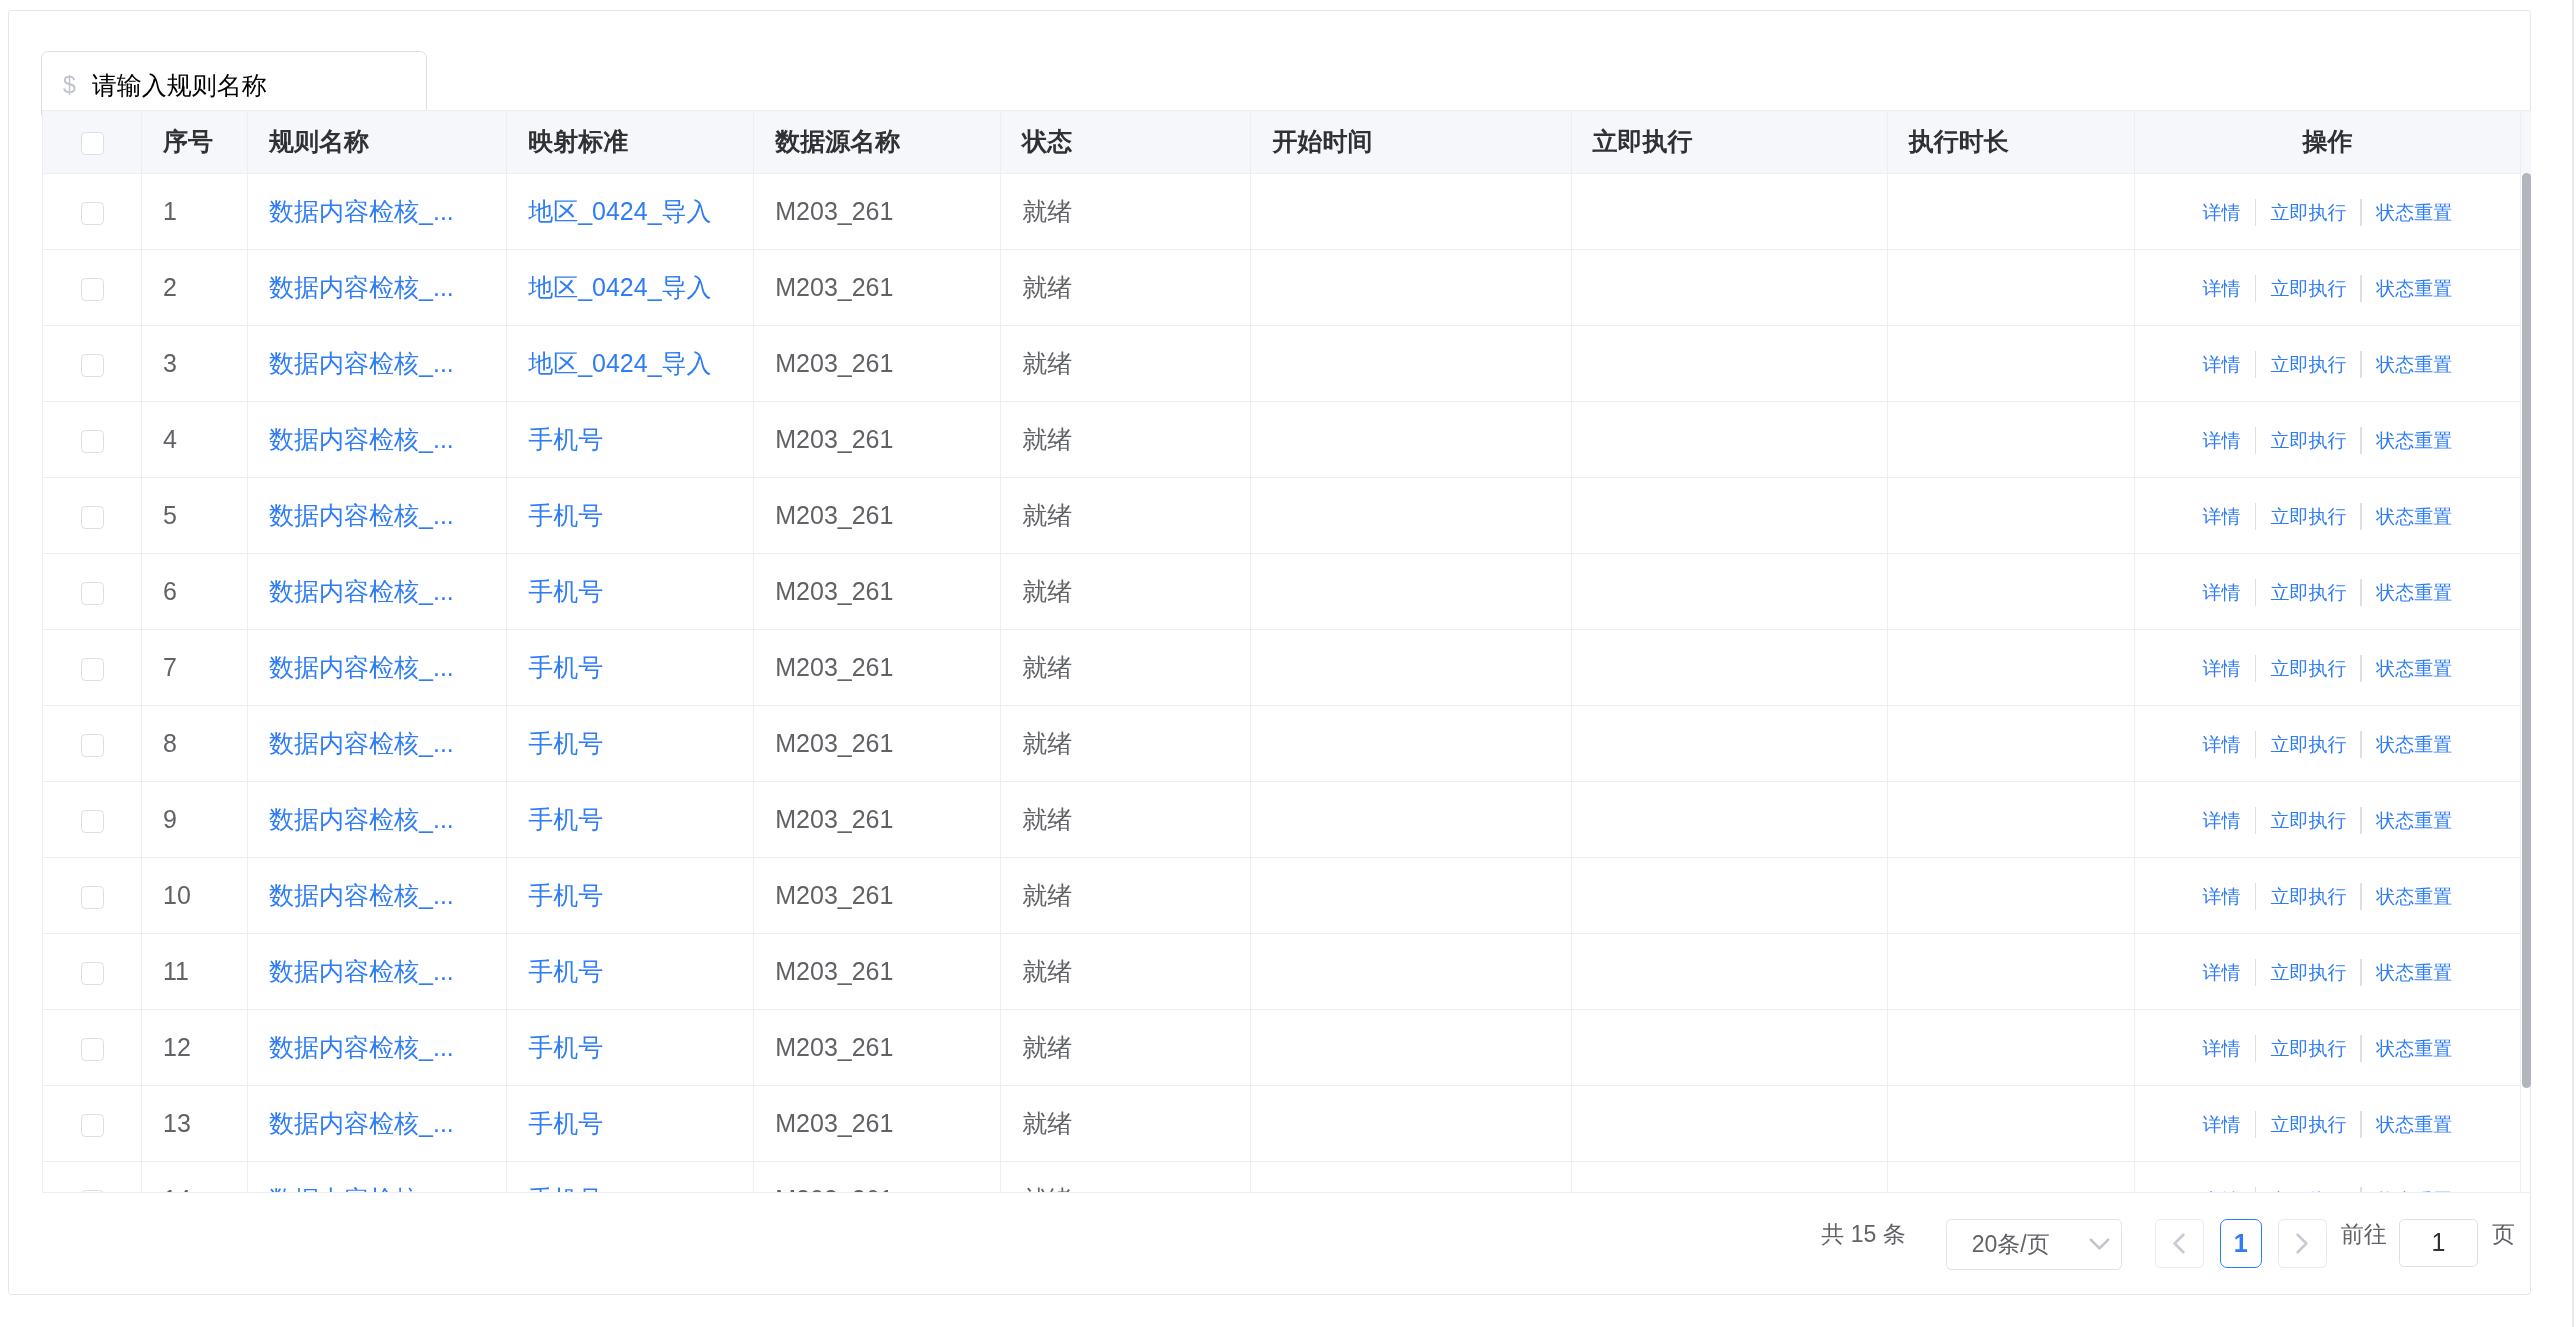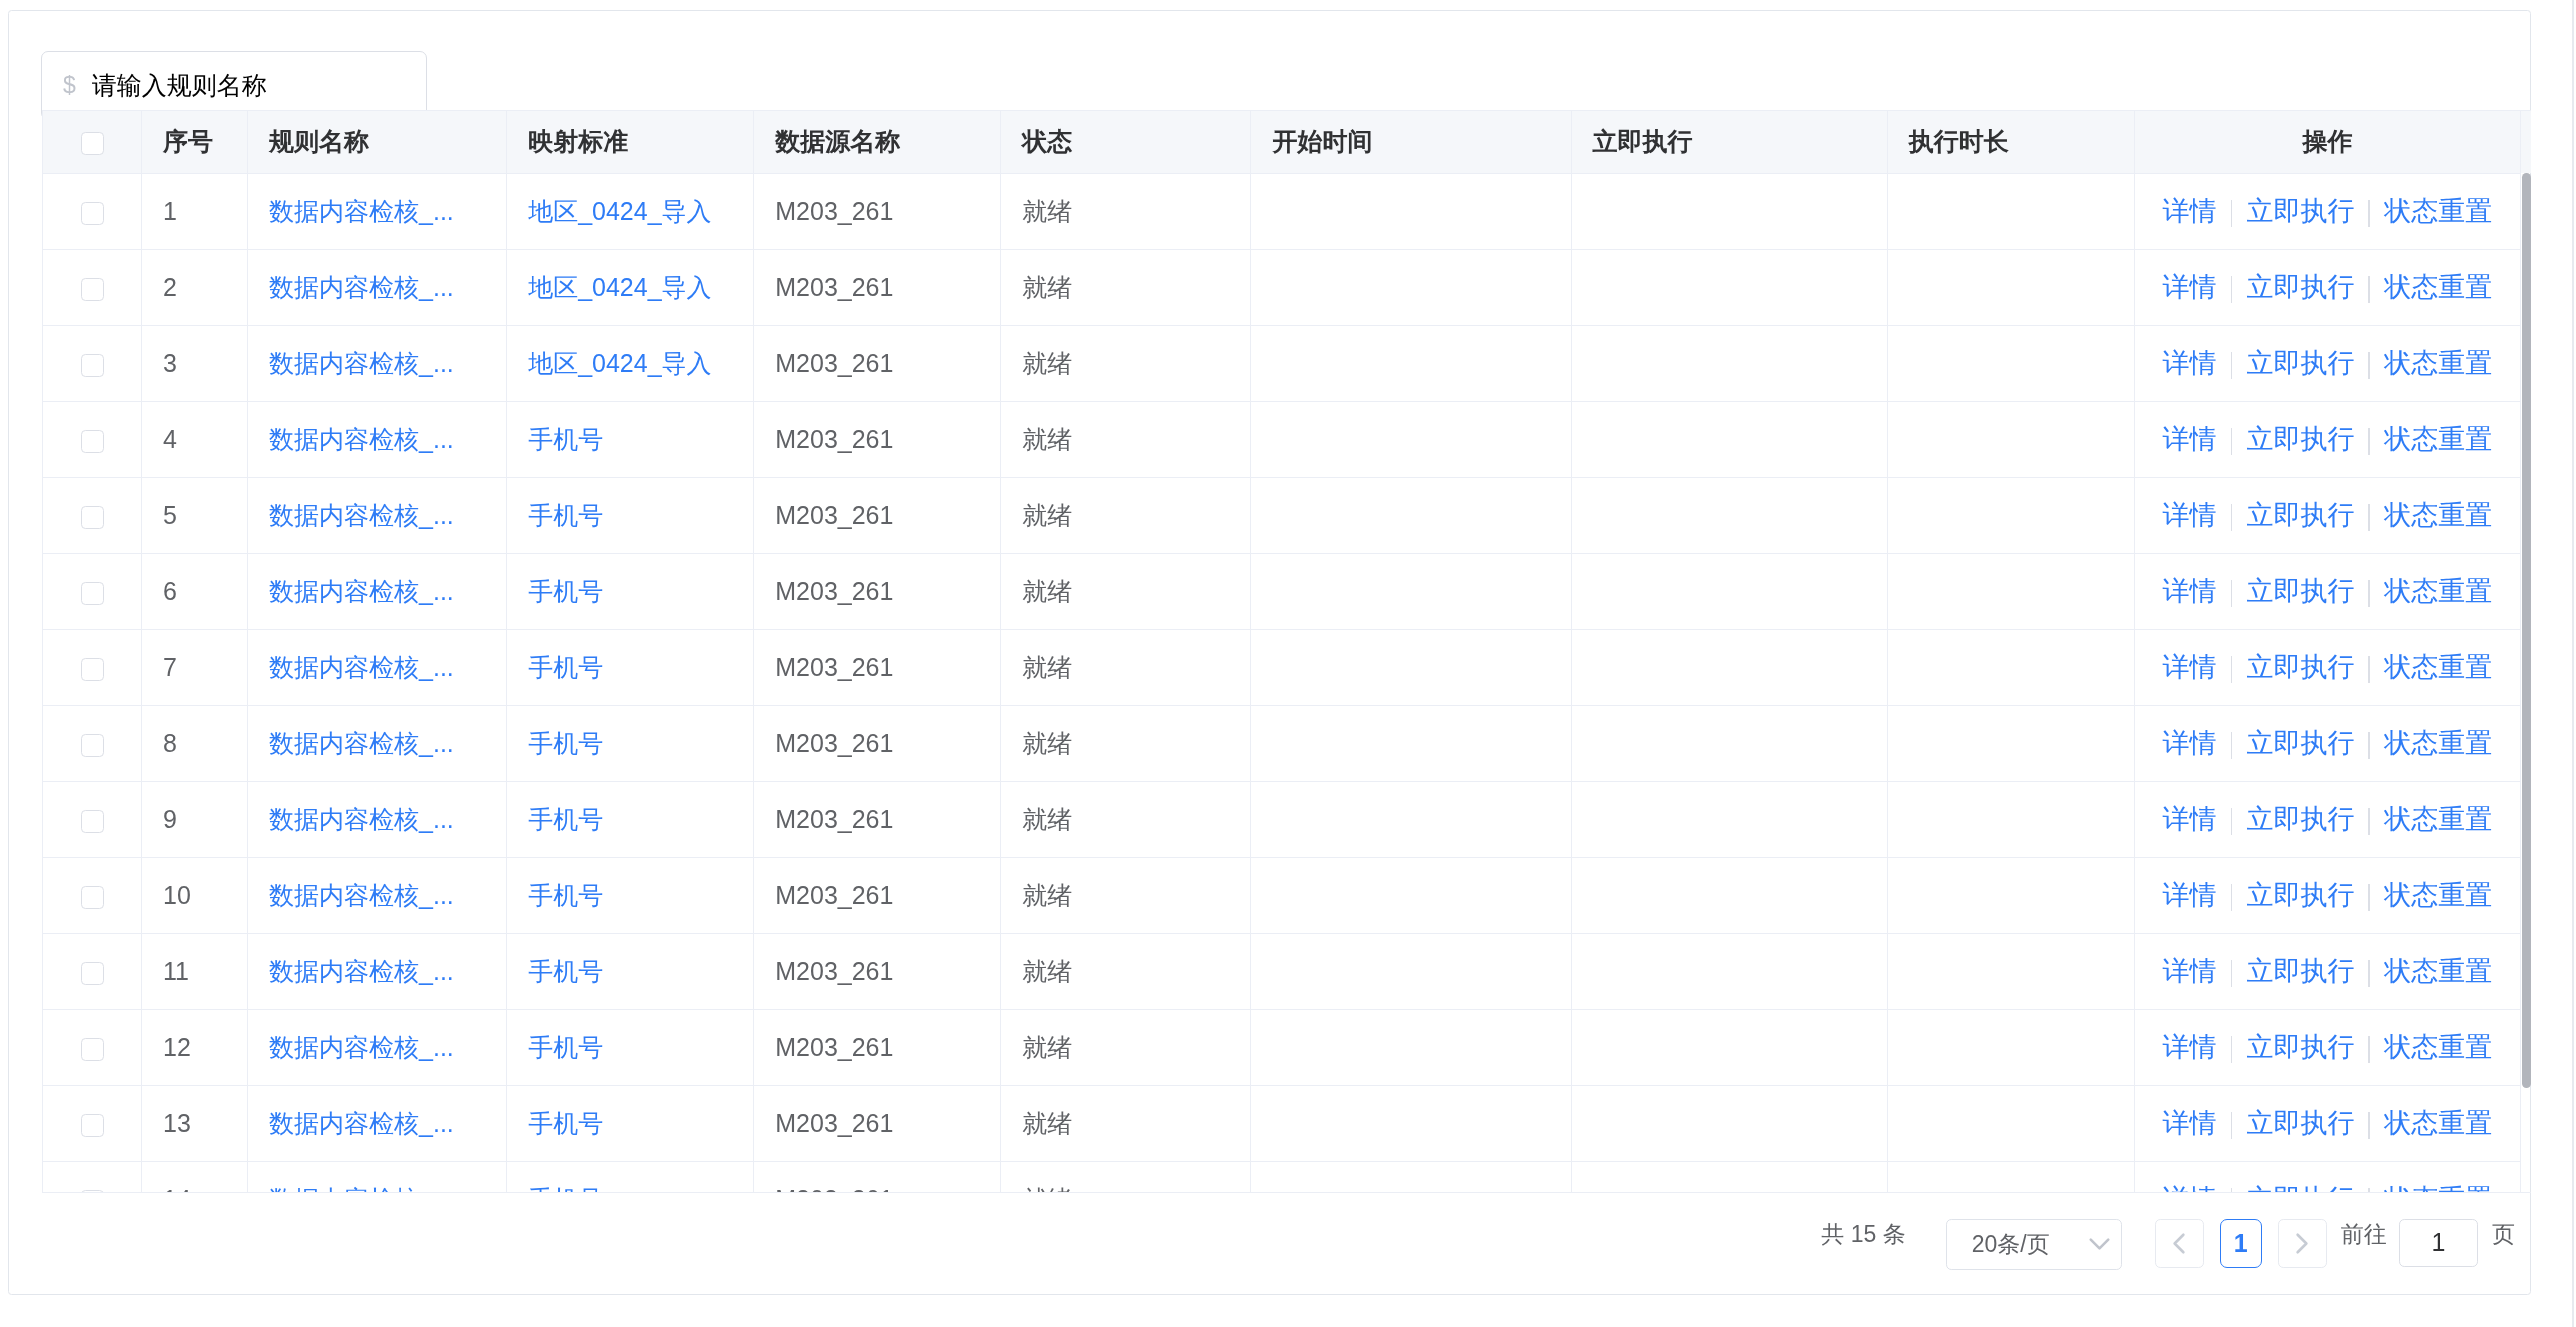--- a/index.html
+++ b/index.html
@@ -27,21 +27,21 @@
     text-align:left; padding:0 21px; }
   thead th.center { text-align:center; }
   tbody td { height:76px; color:#606266; padding:0 21px; background:#fff; }
   .col-check { text-align:center; padding:0 !important; }
   .checkbox { display:inline-block; width:23px; height:23px; background:#fff;
     border:1.8px solid #dcdfe6; border-radius:4.4px; vertical-align:middle; }
   a.tbl-link { color:#2e7cf6; text-decoration:none; cursor:pointer; }
   td.ops { text-align:center; padding:0 8.8px; }
   .op-divider { display:inline-block; width:1.8px; height:26.4px; background:#dcdfe6;
     vertical-align:middle; margin:0 14px; }
-  td.ops a { font-size:27px;text-align:right; }
+  td.ops a { font-size:19px;text-align:right; }
 
   
   .gutter-header { position:absolute; top:0; right:0; width:9.7px; height:63px;
     background:#f5f7fa; border-top:1.8px solid #ebeef5; }
   .scroll-thumb { position:absolute; top:63px; right:0px; width:8.8px; height:915px;
     background:#b2b5bc; border-radius:4.4px; }
 
   
   .pagination { position:absolute; right:15px; top:1208px; height:51px;
     display:flex; font-size:23px; color:#606266; }

